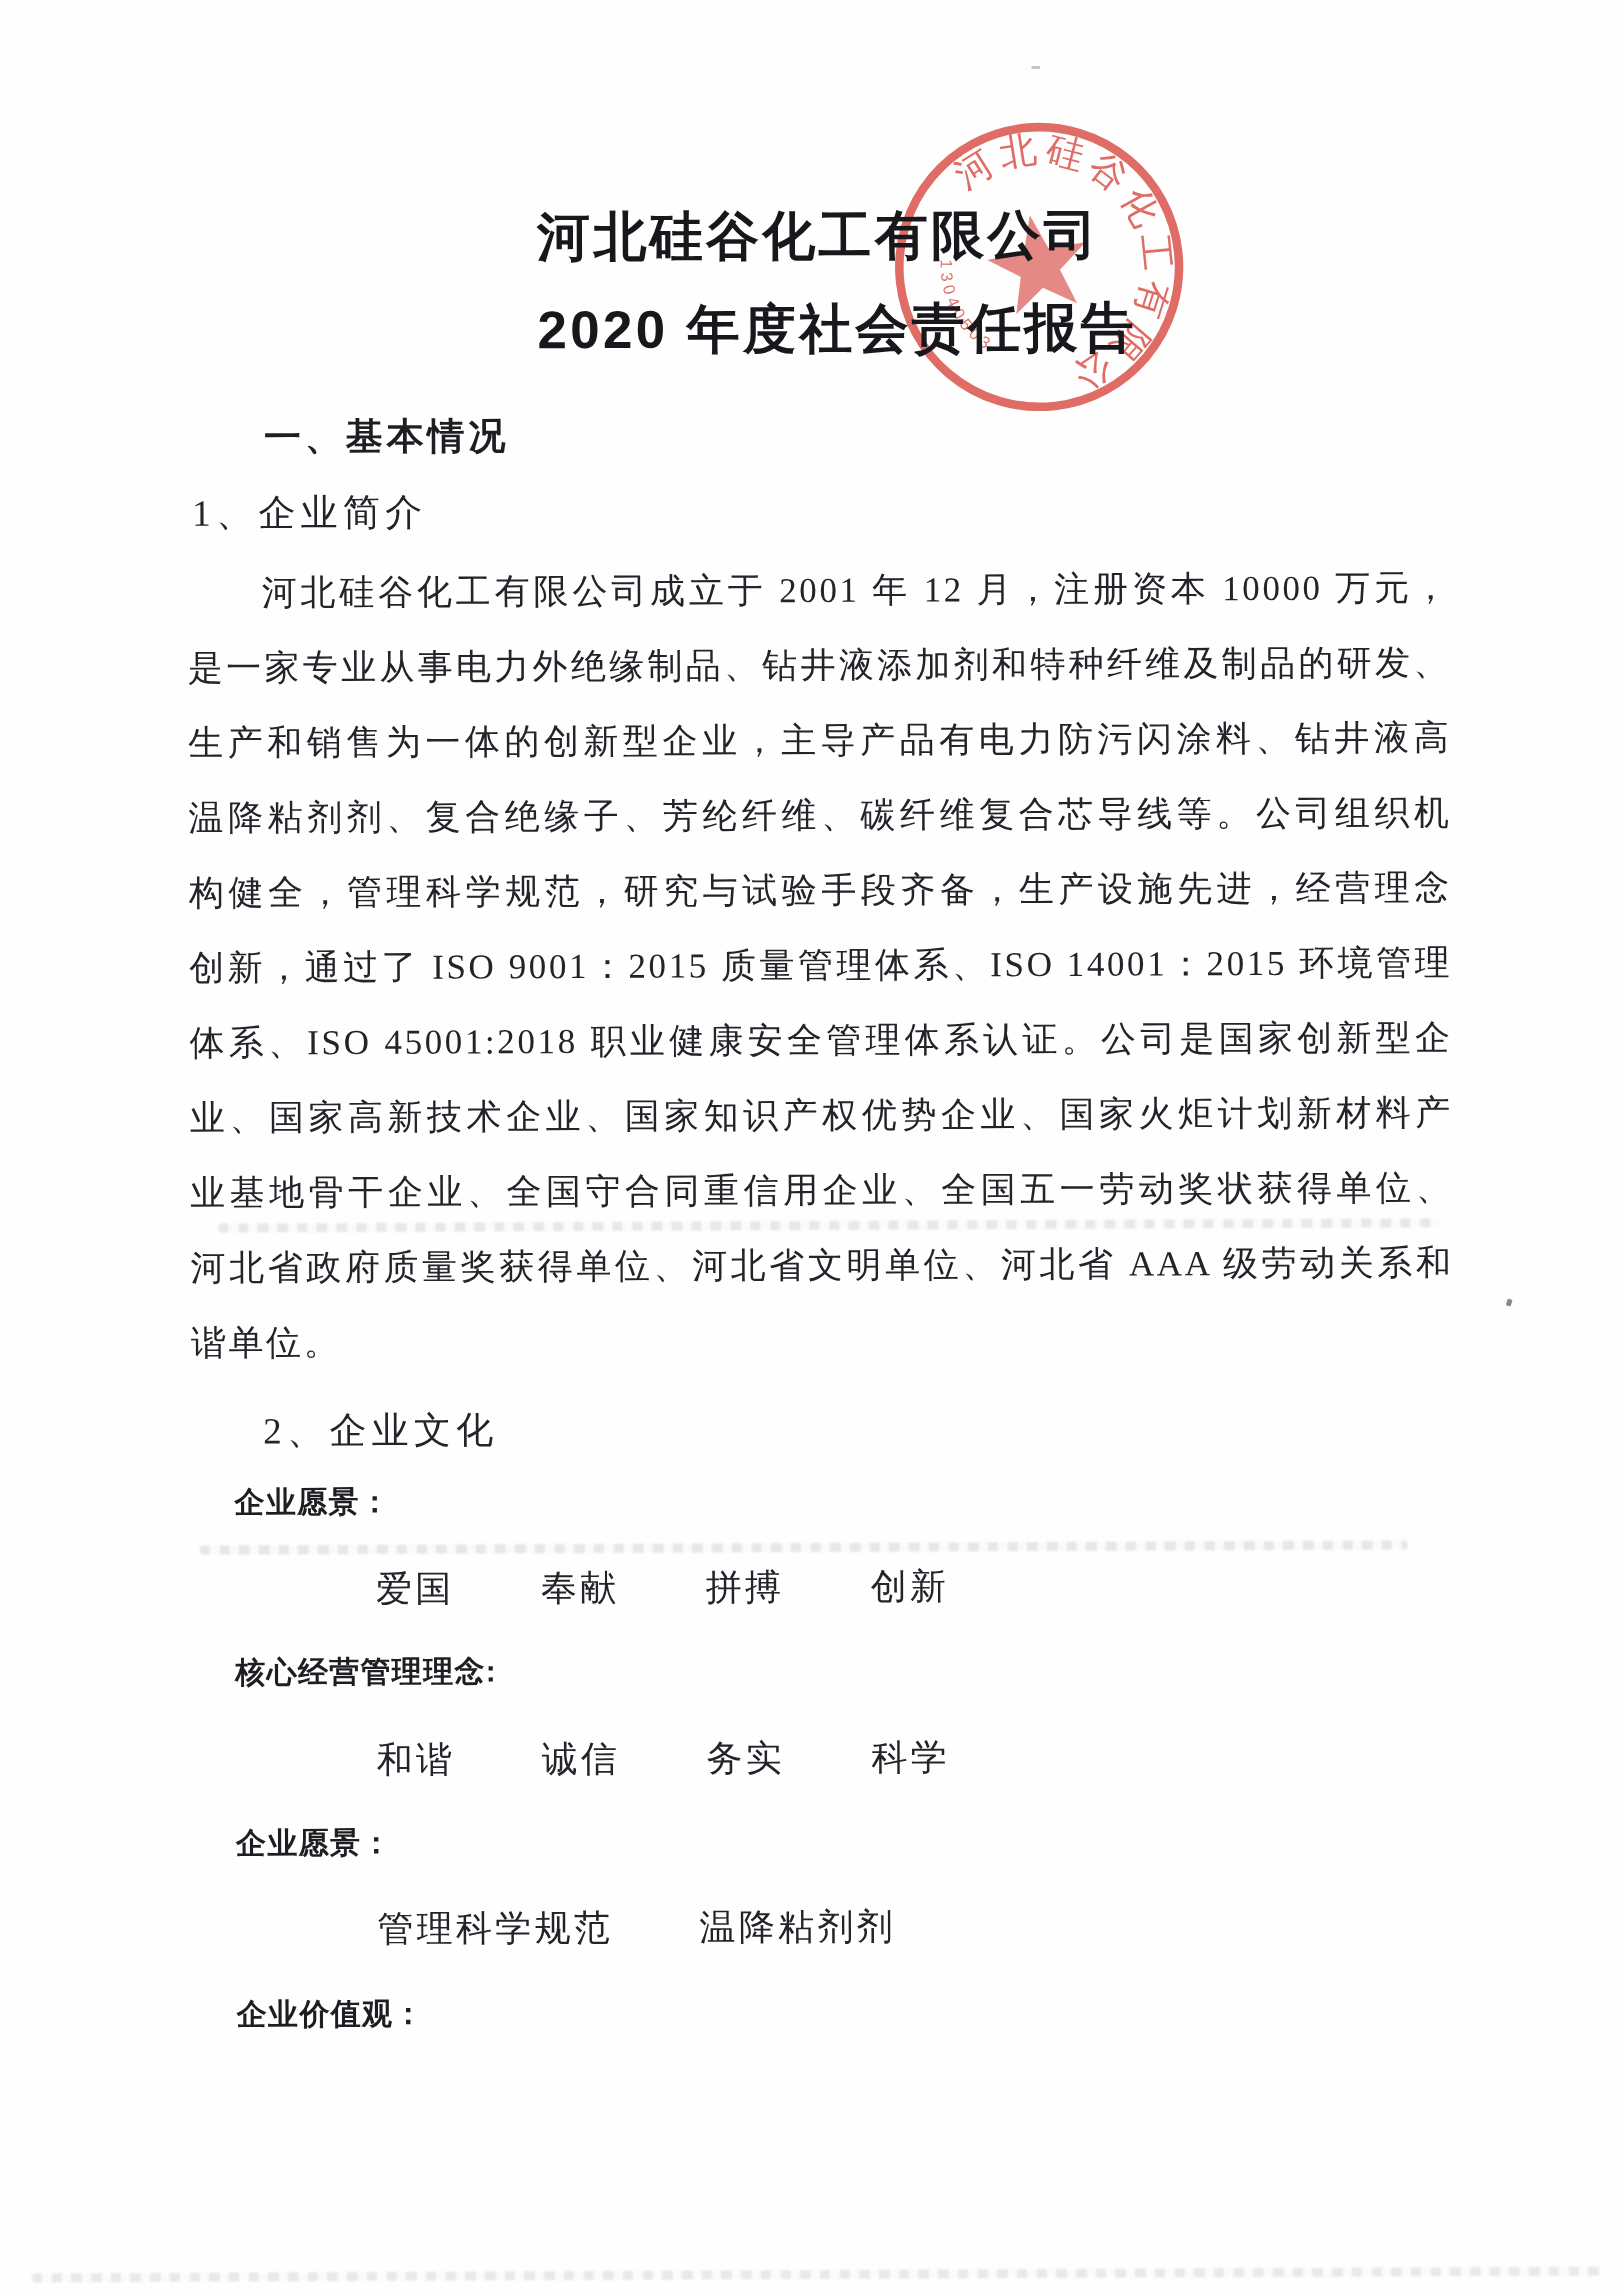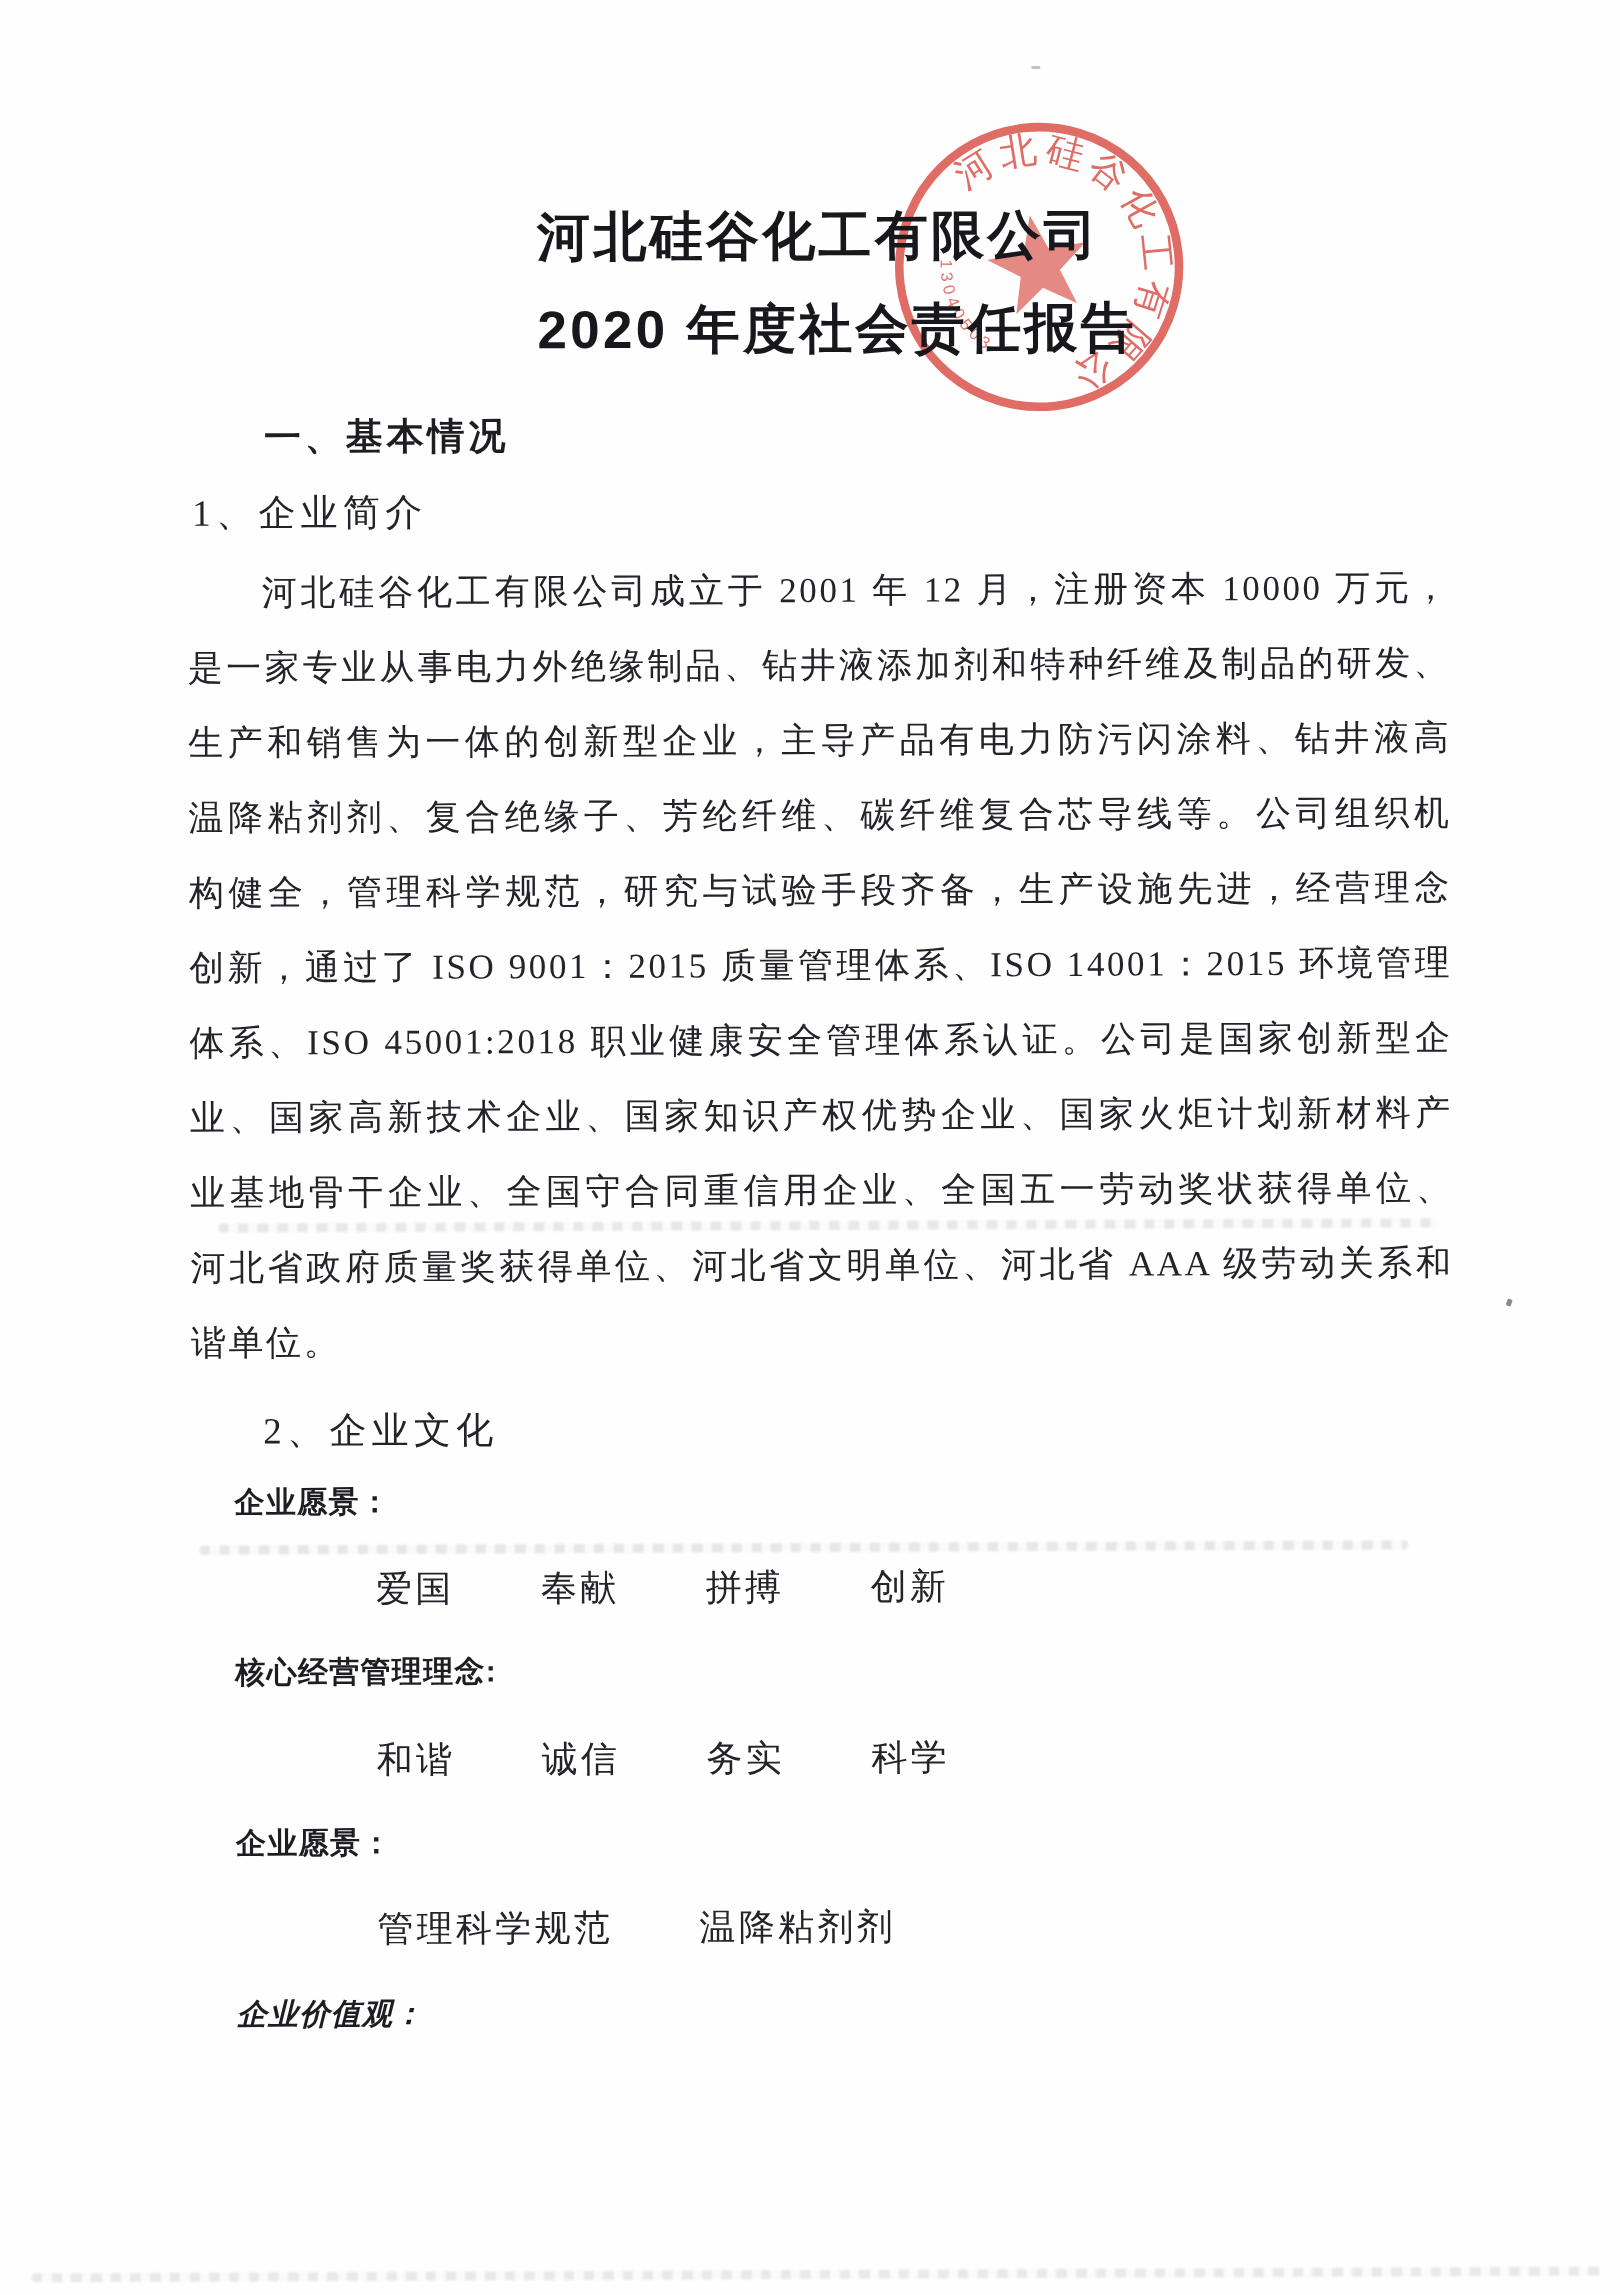--- a/index.html
+++ b/index.html
@@ -92,21 +92,21 @@
     font-weight: 700;
     font-size: 30px;
     line-height: 1;
     letter-spacing: 1.3px;
     color: #1d1d22;
     white-space: nowrap;
   }
   #label-spirit  { top: 1485px; }
   #label-concept { top: 1655px; }
   #label-vision  { top: 1826px; }
-  #label-values  { top: 1997px; font-style: italic; }
+  #label-values  { top: 1997px; }
   .word-row {
     position: absolute;
     z-index: 2;
     left: 373px;
     font-size: 36px;
     line-height: 1;
     letter-spacing: 3.3px;
     white-space: nowrap;
   }
   #row-spirit  { top: 1569px; }

